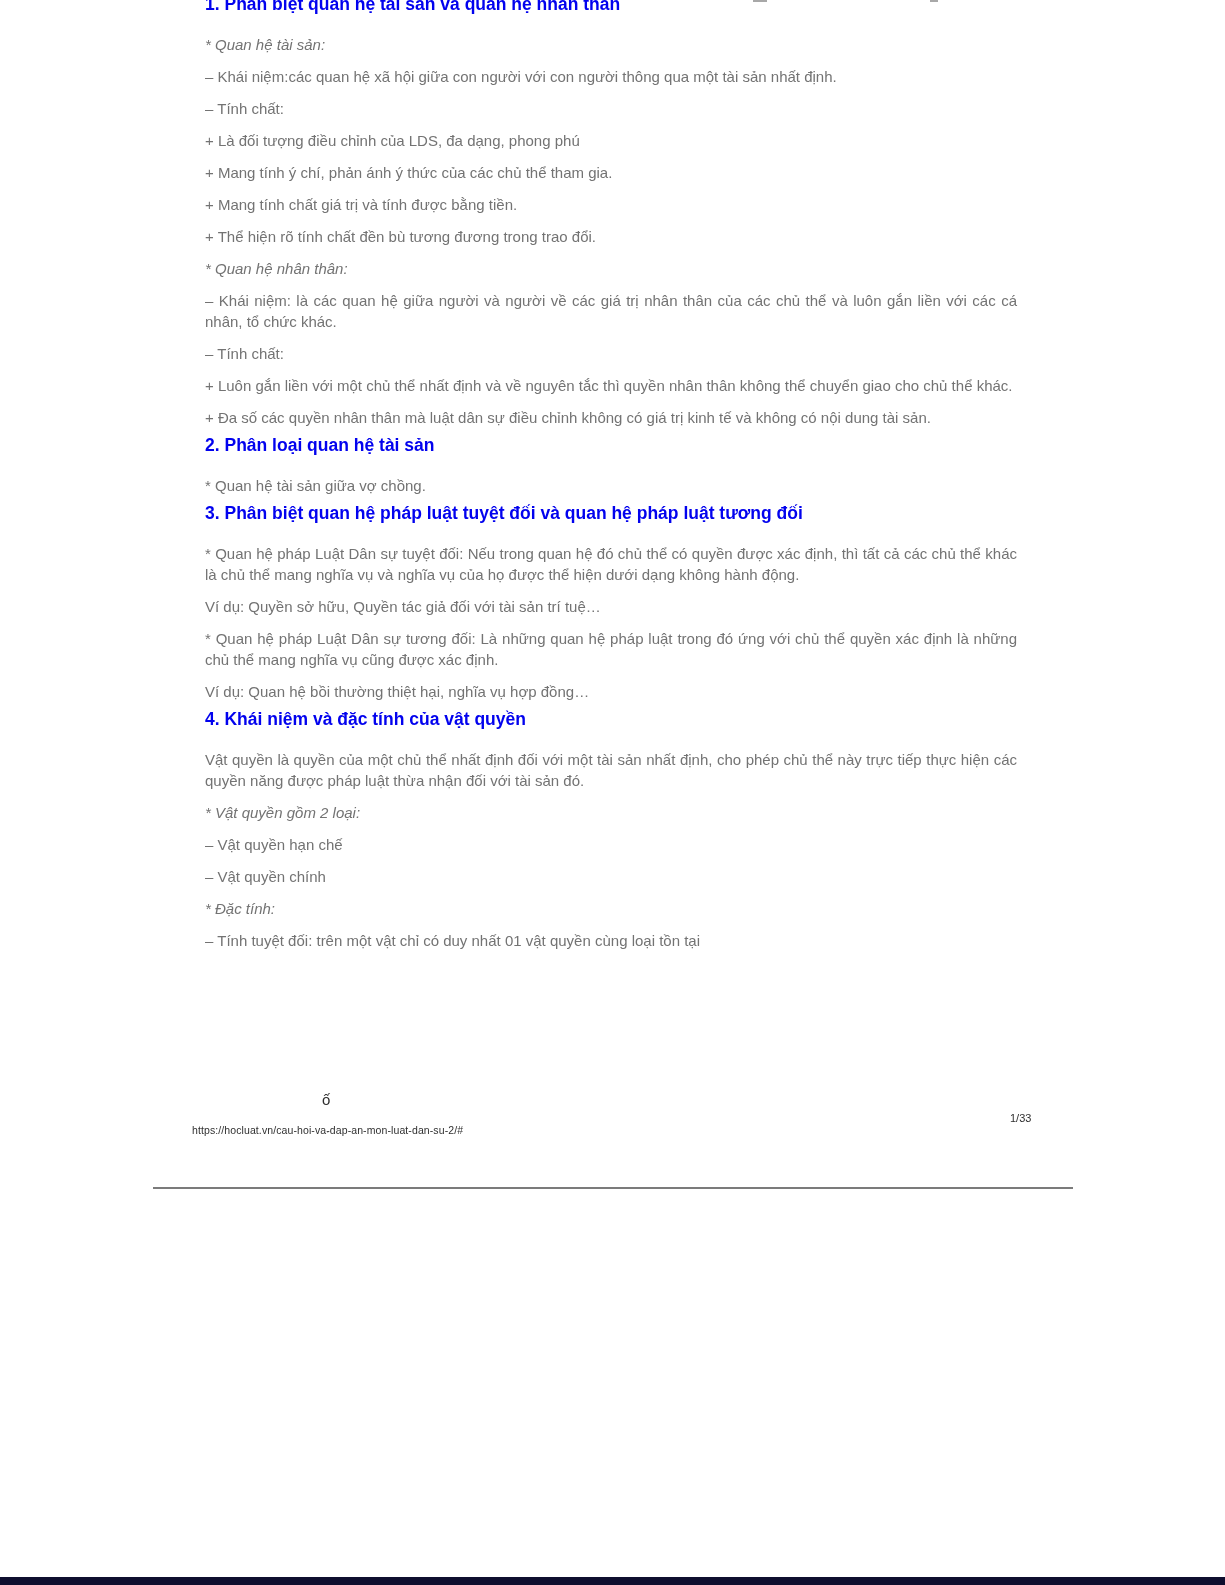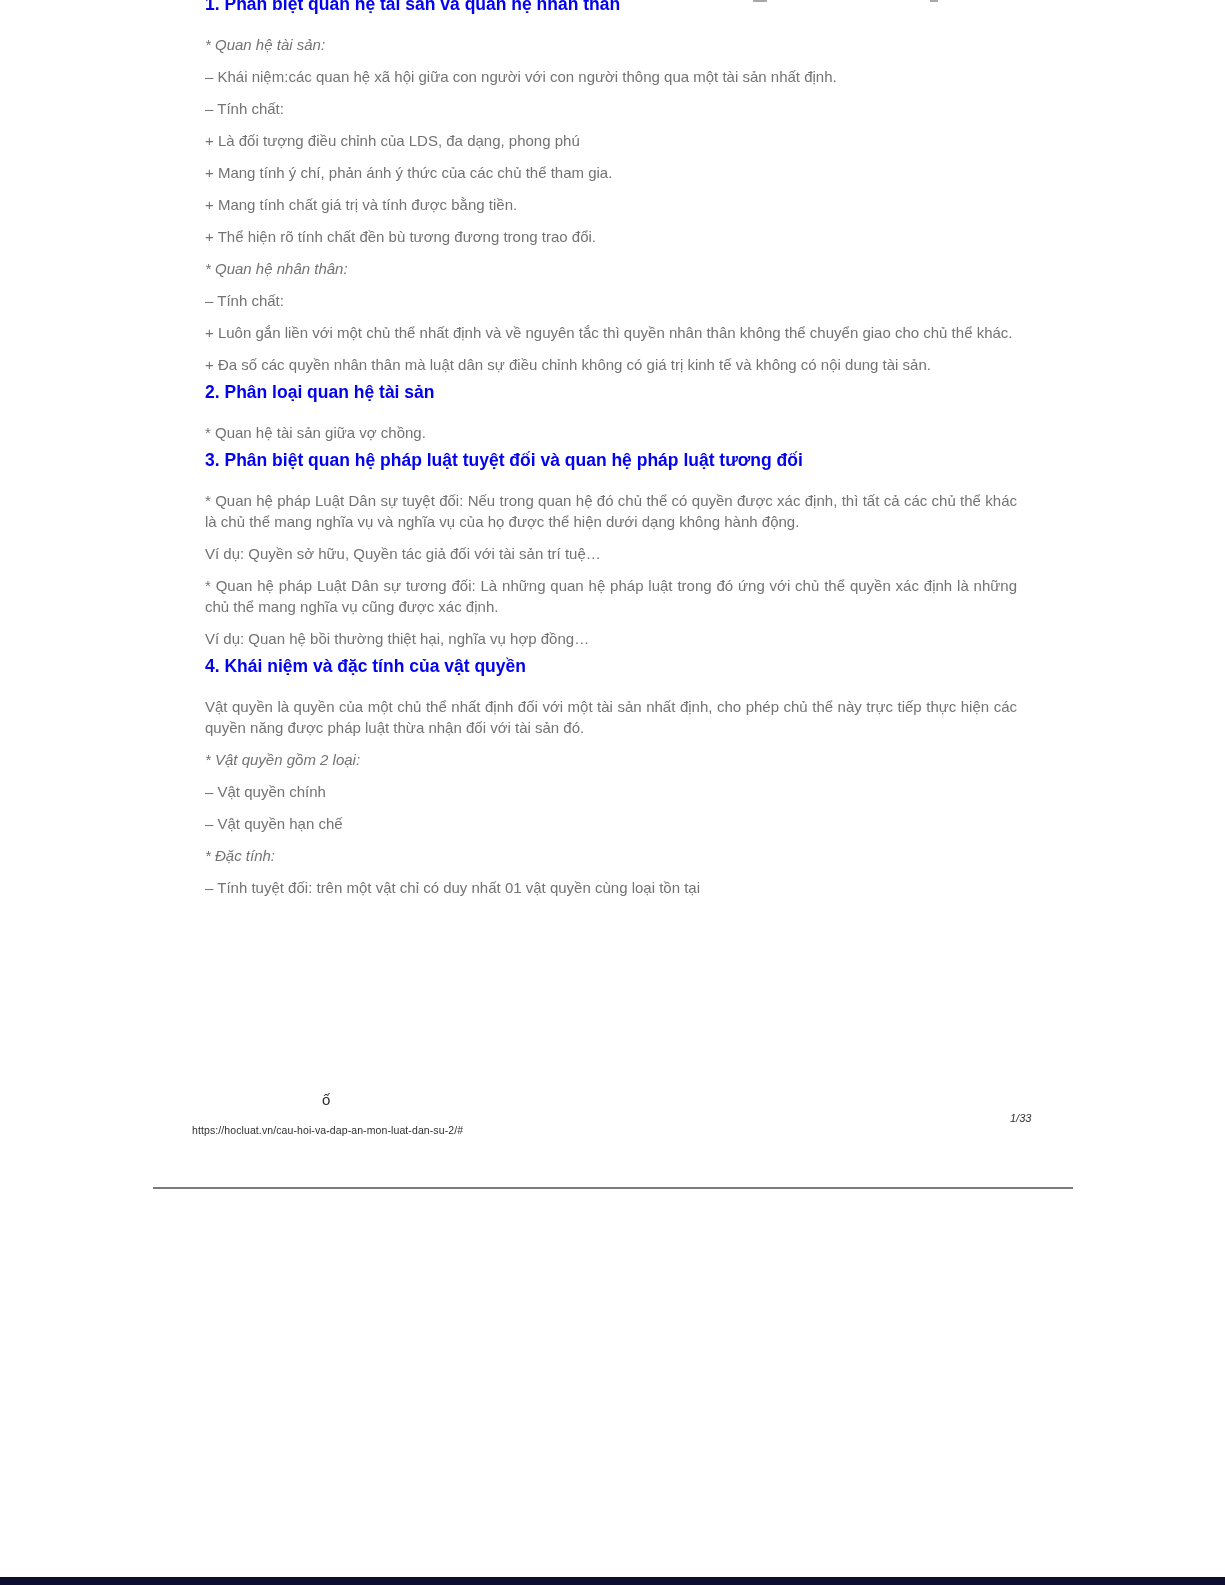--- a/index.html
+++ b/index.html
@@ -49,21 +49,21 @@
   .footer-url {
     position: absolute;
     left: 192px; top: 1112px;
     font-size: 10.5px; color: #303030;
     letter-spacing: 0.1px;
     margin-top: 12px;
   }
   .footer-page {
     position: absolute;
     left: 1010px; top: 1112px;
-    font-size: 11px; color: #303030; font-style: italic;
+    font-size: 11px; color: #303030;
   }
   .divider {
     position: absolute;
     left: 153px; top: 1187px;
     width: 920px; height: 2px;
     background: #7b7b7b;
   }
   .bottom-bar {
     position: absolute;
     left: 0; right: 0; top: 1577px;
@@ -88,35 +88,36 @@
   <div class="content">
       <h2 class="b-heading">1. Phân biệt quan hệ tài sản và quan hệ nhân thân</h2>
       <p class="b-italic">* Quan hệ tài sản:</p>
       <p class="b-body">– Khái niệm:các quan hệ xã hội giữa con người với con người thông qua một tài sản nhất định.</p>
       <p class="b-body">– Tính chất:</p>
       <p class="b-body">+ Là đối tượng điều chỉnh của LDS, đa dạng, phong phú</p>
       <p class="b-body">+ Mang tính ý chí, phản ánh ý thức của các chủ thể tham gia.</p>
       <p class="b-body">+ Mang tính chất giá trị và tính được bằng tiền.</p>
       <p class="b-body">+ Thể hiện rõ tính chất đền bù tương đương trong trao đổi.</p>
       <p class="b-italic">* Quan hệ nhân thân:</p>
+      <p class="b-body justify">– Khái niệm: là các quan hệ giữa người và người về các giá trị nhân thân của các chủ thể và luôn gắn liền với các cá nhân, tổ chức khác.</p>
       <p class="b-body">– Tính chất:</p>
       <p class="b-body justify">+ Luôn gắn liền với một chủ thể nhất định và về nguyên tắc thì quyền nhân thân không thể chuyển giao cho chủ thể khác.</p>
       <p class="b-body justify">+ Đa số các quyền nhân thân mà luật dân sự điều chỉnh không có giá trị kinh tế và không có nội dung tài sản.</p>
       <h2 class="b-heading">2. Phân loại quan hệ tài sản</h2>
       <p class="b-body">* Quan hệ tài sản giữa vợ chồng.</p>
       <h2 class="b-heading">3. Phân biệt quan hệ pháp luật tuyệt đối và quan hệ pháp luật tương đối</h2>
       <p class="b-body justify">* Quan hệ pháp Luật Dân sự tuyệt đối: Nếu trong quan hệ đó chủ thể có quyền được xác định, thì tất cả các chủ thể khác là chủ thể mang nghĩa vụ và nghĩa vụ của họ được thể hiện dưới dạng không hành động.</p>
       <p class="b-body">Ví dụ: Quyền sở hữu, Quyền tác giả đối với tài sản trí tuệ…</p>
       <p class="b-body justify">* Quan hệ pháp Luật Dân sự tương đối: Là những quan hệ pháp luật trong đó ứng với chủ thể quyền xác định là những chủ thể mang nghĩa vụ cũng được xác định.</p>
       <p class="b-body">Ví dụ: Quan hệ bồi thường thiệt hại, nghĩa vụ hợp đồng…</p>
       <h2 class="b-heading">4. Khái niệm và đặc tính của vật quyền</h2>
       <p class="b-body justify">Vật quyền là quyền của một chủ thể nhất định đối với một tài sản nhất định, cho phép chủ thể này trực tiếp thực hiện các quyền năng được pháp luật thừa nhận đối với tài sản đó.</p>
       <p class="b-italic">* Vật quyền gồm 2 loại:</p>
+      <p class="b-body">– Vật quyền hạn chế</p>
       <p class="b-body">– Vật quyền chính</p>
-      <p class="b-body">– Vật quyền hạn chế</p>
       <p class="b-italic">* Đặc tính:</p>
       <p class="b-body">– Tính tuyệt đối: trên một vật chỉ có duy nhất 01 vật quyền cùng loại tồn tại</p>
     </div>
 
   <div class="stray-char">ố</div>
   <div class="stray-mark">ˊ</div>
 
   <div class="footer-url">https://hocluat.vn/cau-hoi-va-dap-an-mon-luat-dan-su-2/#</div>
   <div class="footer-page">1/33</div>
 

